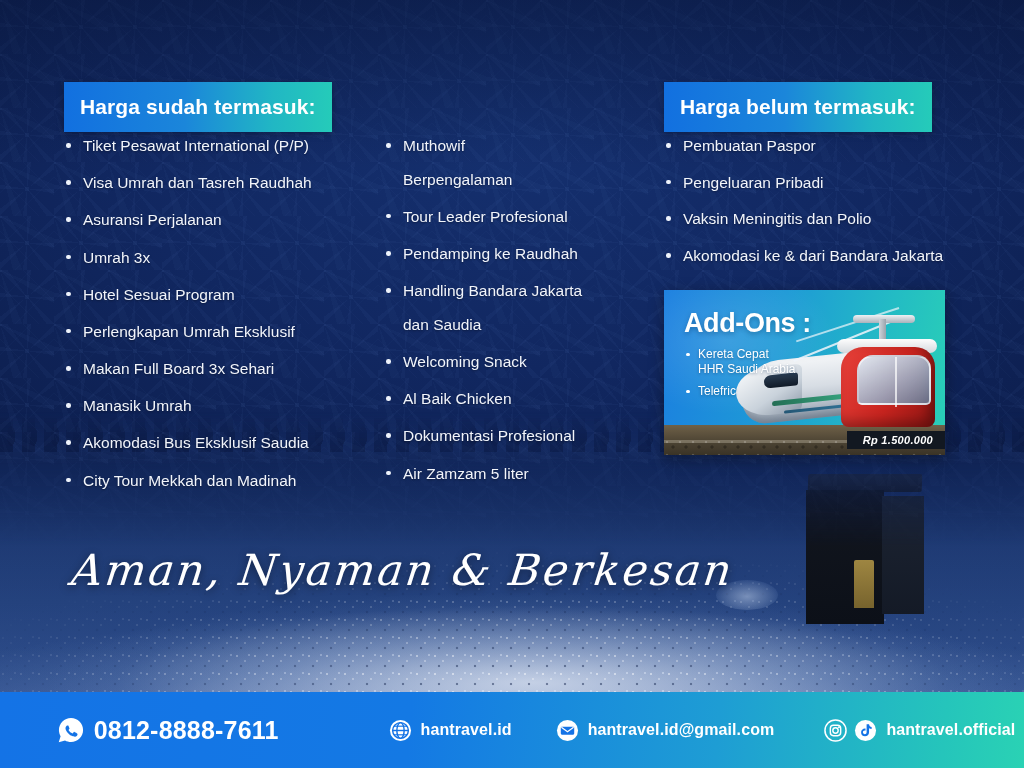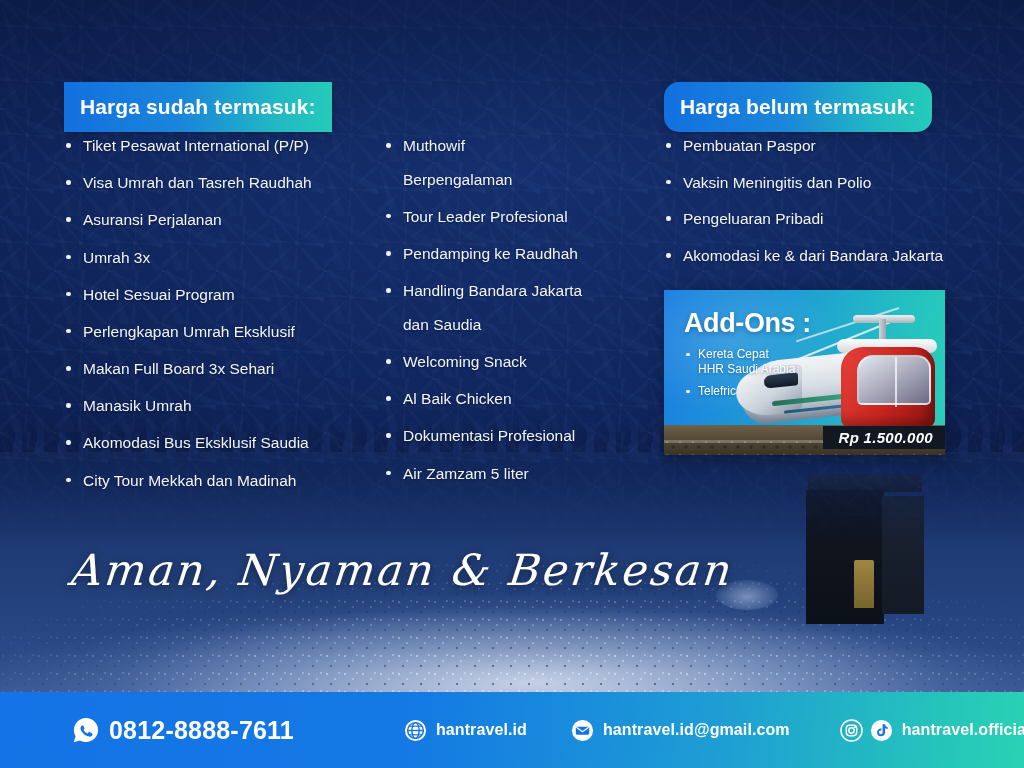--- a/index.html
+++ b/index.html
@@ -130,21 +130,21 @@
     padding:0 16px;
     background:linear-gradient(90deg,#1270e0 0%, #1b86da 45%, #21b7c4 78%, #25cbb9 100%);
     color:#ffffff;
     font-size:21px;
     font-weight:bold;
     letter-spacing:.1px;
     white-space:nowrap;
     box-shadow:0 2px 7px rgba(0,0,0,.28);
   }
   #badge-included { left:64px; top:82px; }
-  #badge-excluded { left:664px; top:82px;border-radius:15px; }
+  #badge-excluded { left:664px; top:82px; }
 
   
   ul.plist { list-style:none; position:absolute; }
   ul.plist li {
     position:relative;
     color:#f2f5fb;
     font-size:15.5px;
     line-height:1.27;
     padding-left:19px;
     margin-bottom:17.5px;
@@ -189,21 +189,21 @@
     color:#ffffff; font-size:12px; font-weight:normal; line-height:1.22;
     text-shadow:0 1px 3px rgba(4,40,80,.45);
   }
   .addons ul li::before {
     content:""; position:absolute; left:0; top:5.5px;
     width:3.5px; height:3.5px; border-radius:50%; background:#ffffff;
   }
   .price-tag {
     position:absolute; right:0; bottom:6px; z-index:6;
     background:#121821; color:#ffffff;
-    font-size:15px; font-style:italic; font-weight:bold;
+    font-size:11px; font-style:italic; font-weight:bold;
     padding:3px 12px 3px 16px;
     letter-spacing:.3px;
   }
   
   .train { position:absolute; left:78px; bottom:22px; width:190px; height:110px; z-index:2; }
   .train-body {
     position:absolute; left:0; bottom:16px; width:168px; height:62px;
     background:linear-gradient(180deg,#f4f6f8 0%, #d7dde4 48%, #9aa6b4 100%);
     border-radius:58px 16px 8px 42px;
     transform:skewY(-6deg);
@@ -300,21 +300,21 @@
   }
 
   
   .footer {
     position:absolute; left:0; bottom:0; width:1024px; height:76px;
     background:linear-gradient(95deg,#1473e6 0%, #1479e4 40%, #1e9dd4 70%, #25c5bb 92%, #2ad2b4 100%);
     display:flex; align-items:center;
   }
   .footer-inner {
     width:100%; display:flex; align-items:center;
-    padding-left:72px; padding-right:24px; gap:0;
+    padding-left:72px; padding-right:24px; gap:0;justify-content:center;
   }
   .f-item { display:flex; align-items:center; gap:9px; color:#ffffff; white-space:nowrap; }
   .f-phone { font-size:25px; font-weight:bold; letter-spacing:.2px; margin-right:110px; }
   .f-text { font-size:16px; font-weight:bold; letter-spacing:.1px; }
   .f-gap { margin-right:44px; }
   .f-gap2 { margin-right:50px; }
   .ic { display:inline-flex; align-items:center; justify-content:center; flex:0 0 auto; }
   .ic svg { display:block; }
 
   .wa-ic { width:28px; height:28px; }
@@ -376,22 +376,22 @@
     <li><span>Welcoming Snack</span></li>
     <li><span>Al Baik Chicken</span></li>
     <li><span>Dokumentasi Profesional</span></li>
     <li><span>Air Zamzam 5 liter</span></li>
   </ul>
 
   <div class="badge" id="badge-excluded">Harga belum termasuk:</div>
 
   <ul class="plist" id="list-excl">
     <li><span>Pembuatan Paspor</span></li>
+    <li><span>Pengeluaran Pribadi</span></li>
     <li><span>Vaksin Meningitis dan Polio</span></li>
-    <li><span>Pengeluaran Pribadi</span></li>
     <li><span>Akomodasi ke &amp; dari Bandara Jakarta</span></li>
   </ul>
 
   <div class="addons">
     <div class="addons-glow"></div>
 
     <div class="track">
       <div class="track-rail"></div>
       <div class="ballast"></div>
     </div>

